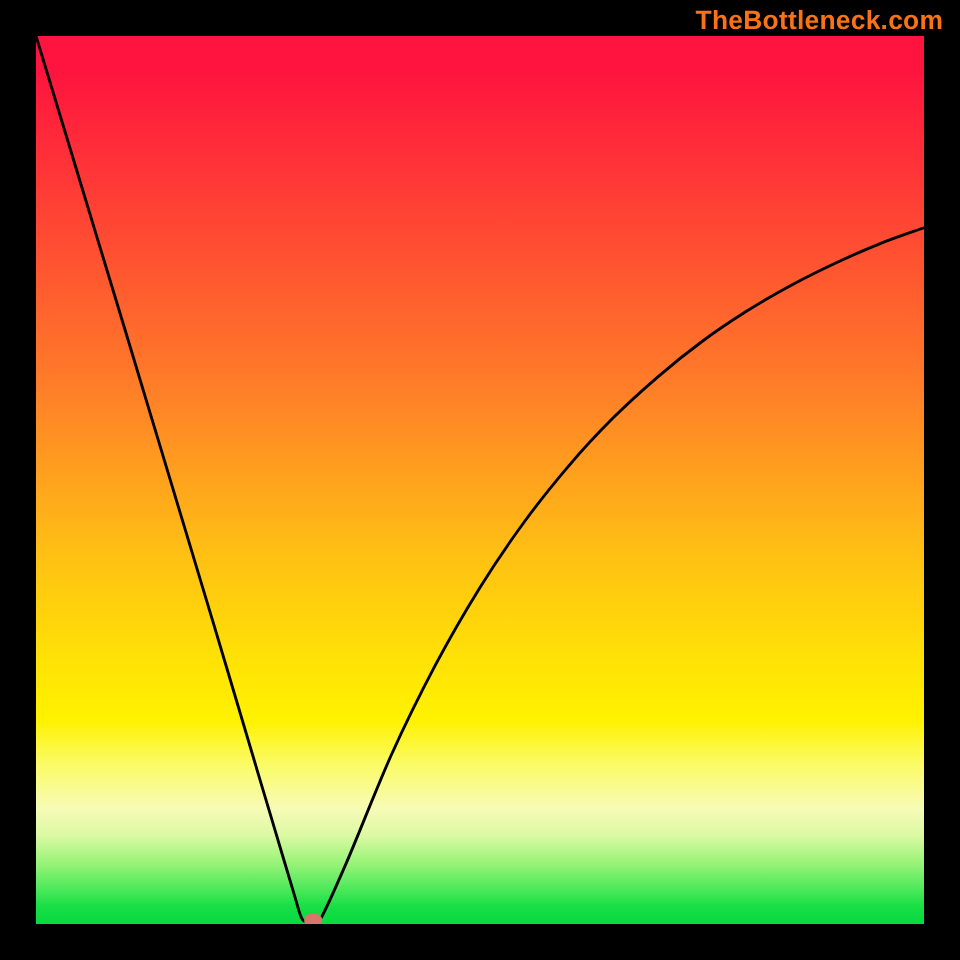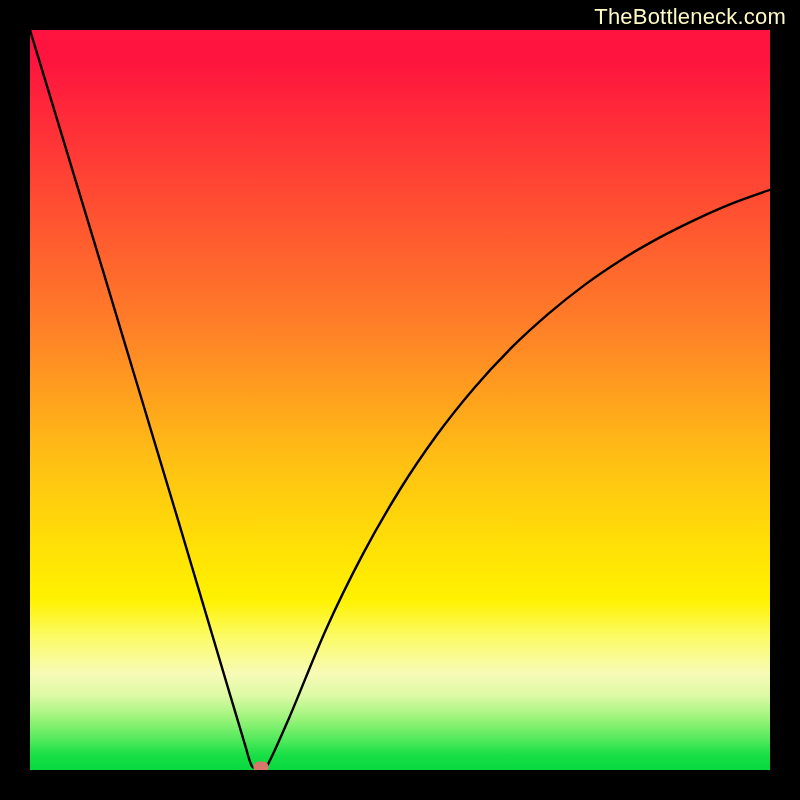--- a/index.html
+++ b/index.html
@@ -14,23 +14,23 @@
   .frame {
     position: relative;
     width: 800px;
     height: 800px;
     background: #000;
   }
   .watermark {
     position: absolute;
     top: 4px;
     right: 14px;
-    color: #fef9c3;
+    color: #f97316;
     font-size: 22px;
-    font-weight: 400;
+    font-weight: 700;
     letter-spacing: 0.2px;
     z-index: 10;
     user-select: none;
   }
   .plot {
     position: absolute;
     top: 30px;
     left: 30px;
     width: 740px;
     height: 740px;

